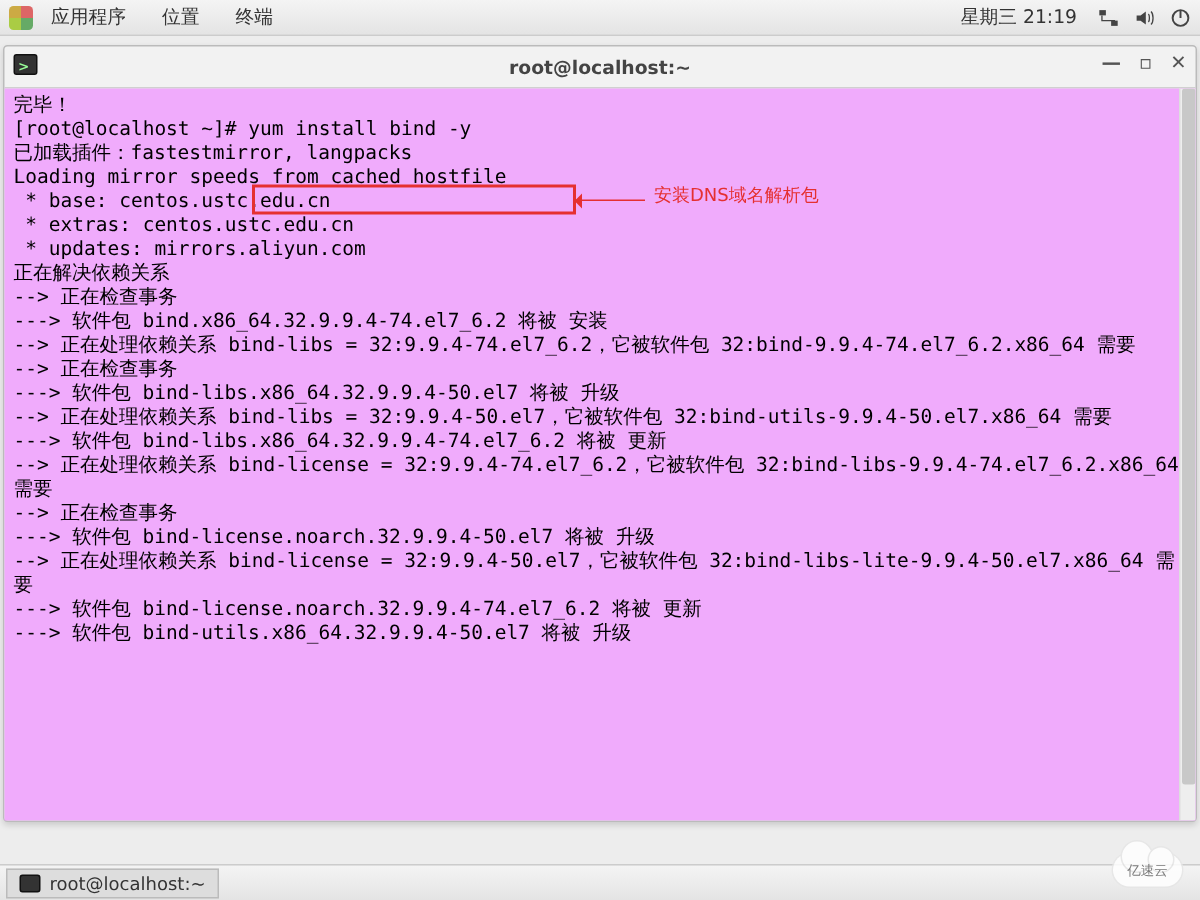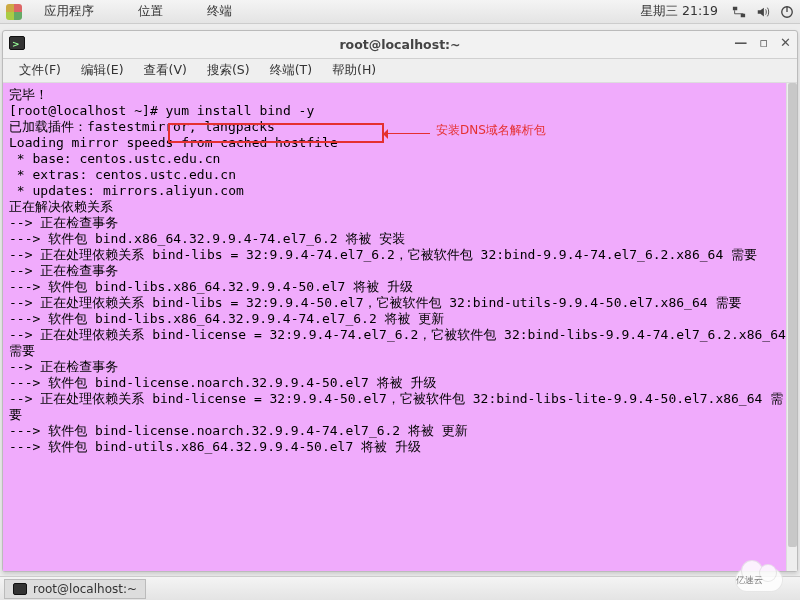--- a/index.html
+++ b/index.html
@@ -1,21 +1,21 @@
 <!DOCTYPE html>
 <html><head>
 <meta charset="utf-8">
 <style>
   * { box-sizing: border-box; margin: 0; padding: 0; }
   html, body { width: 800px; height: 600px; overflow: hidden; font-family: "DejaVu Sans", "WenQuanYi Micro Hei", sans-serif; }
   body { background: #ededed; position: relative; }
 
   
   .top-panel { height: 24px; background: linear-gradient(#f4f4f4,#e4e4e4); border-bottom:1px solid #ccc; display:flex; align-items:center; font-size:12.5px; color:#333; padding:0 6px; }
-  .top-panel .menu-item { padding: 0 22px; text-align: right; }
+  .top-panel .menu-item { padding: 0 12px; text-align: right; }
   .top-panel .spacer { flex:1; }
   .top-panel .clock { padding:0 8px; }
   .top-panel .tray { display:flex; gap:10px; padding-left:6px; align-items:center; }
   .foot-icon { width:16px; height:16px; display:inline-block; }
   .swirl { background: conic-gradient(#d66 0 25%, #6a6 0 50%, #ac4 0 75%, #ca4 0 100%); border-radius:3px; }
 
   
   .window { position:absolute; left:2px; top:30px; right:2px; background:#f2f2f2; border:1px solid #bbb; border-radius:3px; box-shadow:0 2px 4px rgba(0,0,0,.15); }
   .titlebar { height:28px; display:flex; align-items:center; justify-content:center; position:relative; font-size:12.5px; font-weight:bold; color:#444; border-bottom:1px solid #d0d0d0; }
   .titlebar .winbtns { position:absolute; right:6px; top:4px; display:flex; gap:12px; color:#555; font-size:13px; }
@@ -34,21 +34,21 @@
   
   .anno-box { position:absolute; border:2px solid #e53030; pointer-events:none; left:168px; top:123px; width:216px; height:20px; }
   .anno-arrow { position:absolute; left:384px; top:133px; width:46px; height:1px; background:#e53030; pointer-events:none; }
   .anno-arrow::after { content:""; position:absolute; left:-6px; top:-4px; border:5px solid transparent; border-right-color:#e53030; }
   .anno-text { position:absolute; left:436px; top:122px; color:#e53030; font-size:12px; }
 
   
   .bottom-panel { position:absolute; left:0; right:0; bottom:0; height:24px; background:linear-gradient(#f4f4f4,#e4e4e4); border-top:1px solid #ccc; display:flex; align-items:center; font-size:12px; color:#333; padding:0 4px; }
   .taskbtn { display:flex; align-items:center; gap:6px; background:#ddd; border:1px solid #bbb; padding:1px 8px; height:20px; }
   .taskbtn .ticon { width:14px; height:12px; background:#333; border:1px solid #111; border-radius:2px; }
-  .watermark-cloud { position:absolute; right:6px; bottom:4px; width:58px; height:32px; pointer-events:none; opacity:.85; display:flex; align-items:center; justify-content:flex-start;font-family:Liberation Mono, monospace; }
+  .watermark-cloud { position:absolute; right:6px; bottom:4px; width:58px; height:32px; pointer-events:none; opacity:.85; display:flex; align-items:center; justify-content:center;font-family:Liberation Mono, monospace; }
   .cloud-shape { width:46px; height:22px; background:#fff; border-radius:14px; position:relative; box-shadow:0 0 0 1px #e6e6e6; }
   .cloud-shape::before { content:""; position:absolute; width:20px; height:20px; background:#fff; border-radius:50%; top:-8px; left:6px; box-shadow:0 0 0 1px #e6e6e6; }
   .cloud-shape::after { content:""; position:absolute; width:16px; height:16px; background:#fff; border-radius:50%; top:-4px; right:6px; box-shadow:0 0 0 1px #e6e6e6; }
   .cloud-label { position:absolute; font-size:9px; color:#666; }
 
   .sysicon { width:14px; height:14px; display:inline-block; }
 </style>
 </head>
 <body>
 
@@ -79,28 +79,20 @@
 <div class="window">
   <div class="titlebar">
     <span class="term-icon"></span>
     <span>root@localhost:~</span>
     <div class="winbtns">
       <span>—</span>
       <span>▫</span>
       <span>✕</span>
     </div>
   </div>
-  <div class="menubar">
-    <span class="mitem">文件(F)</span>
-    <span class="mitem">编辑(E)</span>
-    <span class="mitem">查看(V)</span>
-    <span class="mitem">搜索(S)</span>
-    <span class="mitem">终端(T)</span>
-    <span class="mitem">帮助(H)</span>
-  </div>
   <div class="term"><span>完毕！</span>
 <span>[root@localhost ~]# yum install bind -y</span>
 <span>已加载插件：fastestmirror, langpacks</span>
 <span>Loading mirror speeds from cached hostfile</span>
 <span> * base: centos.ustc.edu.cn</span>
 <span> * extras: centos.ustc.edu.cn</span>
 <span> * updates: mirrors.aliyun.com</span>
 <span>正在解决依赖关系</span>
 <span>--&gt; 正在检查事务</span>
 <span>---&gt; 软件包 bind.x86_64.32.9.9.4-74.el7_6.2 将被 安装</span>

